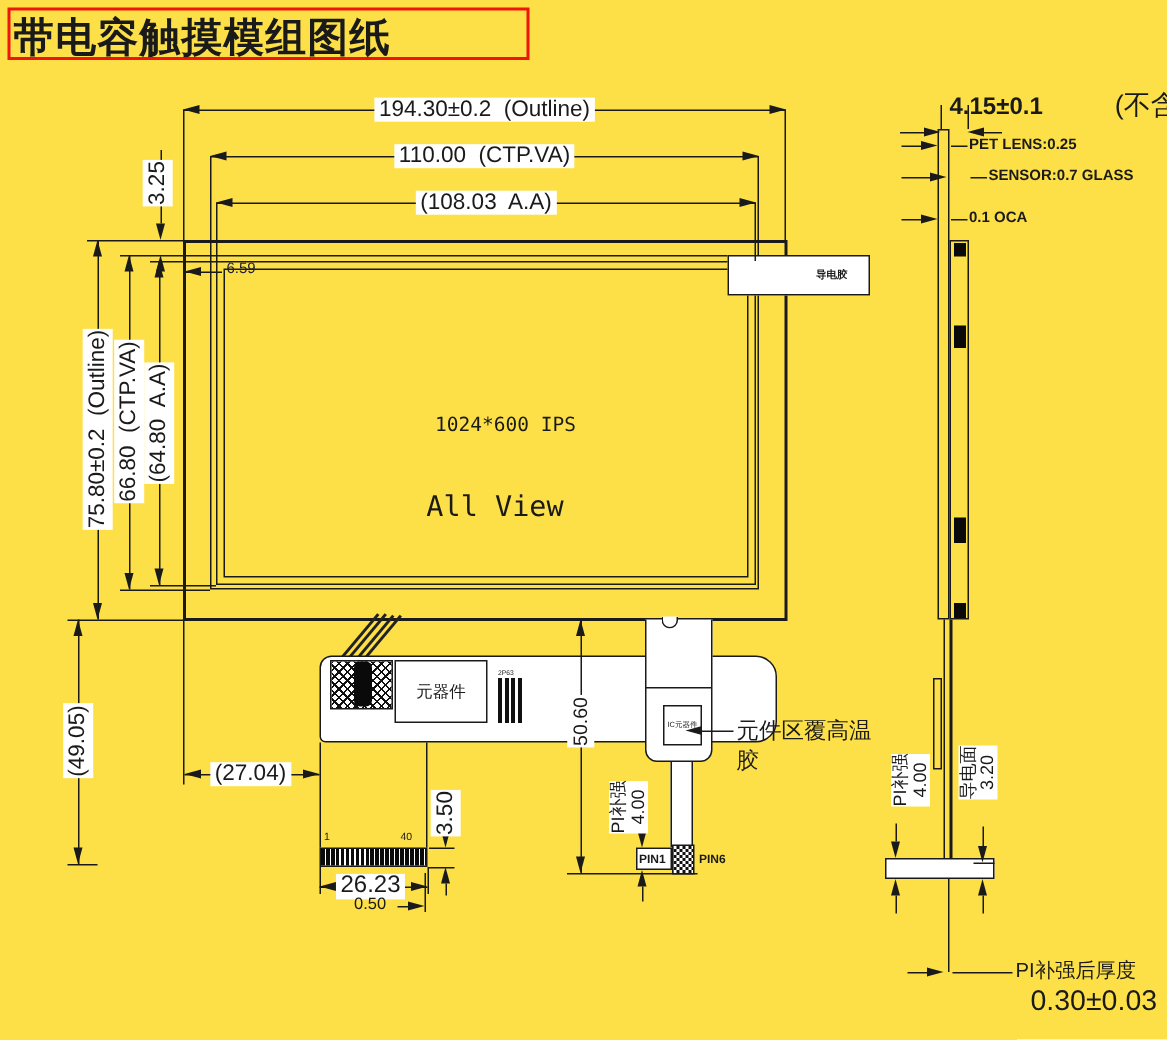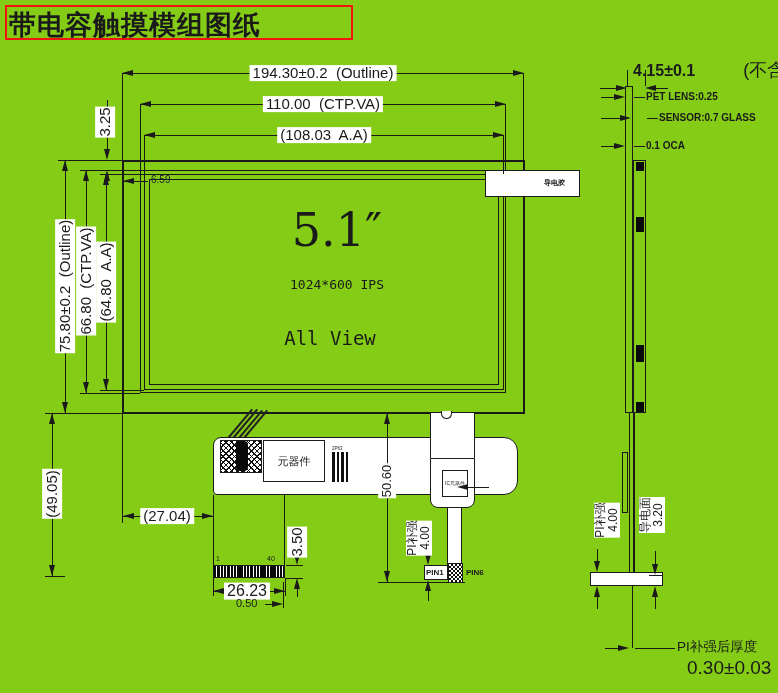--- a/index.html
+++ b/index.html
@@ -1,16 +1,16 @@
 <!DOCTYPE html>
 <html><head>
 <meta charset="utf-8">
 <style>
   html,body{margin:0;padding:0;background:#fff;}
-  #stage{position:relative;width:778px;height:693px;background:#84cc16;overflow:hidden;
+  #stage{position:relative;width:778px;height:693px;background:#fde047;overflow:hidden;
          font-family:"Liberation Sans",sans-serif;color:#1a1a1a;}
   .hl{position:absolute;background:#1a1a1a;height:1px;}
   .vl{position:absolute;background:#1a1a1a;width:1px;}
   .rect{position:absolute;border:1px solid #1a1a1a;box-sizing:border-box;background:transparent;}
   .dimtext{position:absolute;background:#fff;font-size:15px;white-space:pre;padding:0 3px;
            transform:translate(-50%,-50%);line-height:1.05;}
   .vdim{position:absolute;background:#fff;font-size:15px;white-space:pre;padding:2px 1px;
         transform:translate(-50%,-50%) rotate(-90deg);line-height:1.05;}
   .vrot2{position:absolute;transform:translate(-50%,-50%) rotate(-90deg);font-size:12px;
          white-space:nowrap;text-align:center;line-height:13px;background:#fff;}
@@ -38,21 +38,20 @@
   <div class="lbl" style="left:9px;top:7px;font-size:27px;font-weight:bold;letter-spacing:1px;">带电容触摸模组图纸</div>
 
   <div class="rect" style="left:122px;top:160px;width:403px;height:254px;border-width:2px;"></div>
   <div class="rect" style="left:140px;top:170px;width:366px;height:223px;"></div>
   <div class="rect" style="left:144px;top:174px;width:360px;height:216px;"></div>
   <div class="rect" style="left:149px;top:179px;width:350px;height:206px;"></div>
 
   <div class="rect" style="left:485px;top:170px;width:95px;height:27px;background:#fff;"></div>
   <div class="lbl" style="left:544px;top:178px;font-size:7px;font-weight:bold;">导电胶</div>
 
-  <div class="lbl serif" style="left:337px;top:230px;font-size:46px;transform:translate(-50%,-50%);">5.1″</div>
   <div class="lbl mono" style="left:337px;top:284px;font-size:13px;transform:translate(-50%,-50%);">1024*600 IPS</div>
   <div class="lbl mono" style="left:330px;top:338px;font-size:19px;transform:translate(-50%,-50%);">All View</div>
 
   <div class="vl" style="left:122px;top:73px;height:87px;"></div>
   <div class="vl" style="left:523px;top:73px;height:87px;"></div>
   <div class="hl" style="left:122px;top:73px;width:402px;"></div>
   <div class="arr aL" style="left:122px;top:69.5px;"></div>
   <div class="arr aR" style="left:513px;top:69.5px;"></div>
   <div class="dimtext" style="left:323px;top:73px;">194.30±0.2  (Outline)</div>
 
@@ -156,20 +155,24 @@
   <div class="rect" style="left:442px;top:470px;width:26px;height:27px;"></div>
   <div class="lbl" style="left:455px;top:483px;font-size:5px;transform:translate(-50%,-50%);">IC元器件</div>
   <div style="position:absolute;left:447px;top:508px;width:15px;height:57px;background:#fff;border-left:1px solid #1a1a1a;border-right:1px solid #1a1a1a;box-sizing:border-box;"></div>
   <div class="rect" style="left:424px;top:565px;width:24px;height:15px;background:#fff;"></div>
   <div class="lbl" style="left:426px;top:568px;font-size:8px;font-weight:bold;">PIN1</div>
   <div class="rect check" style="left:448px;top:563px;width:15px;height:20px;"></div>
   <div class="lbl" style="left:466px;top:568px;font-size:8px;font-weight:bold;">PIN6</div>
 
   <div class="hl" style="left:468px;top:487px;width:21px;"></div>
   <div class="arr aL" style="left:457px;top:483.5px;"></div>
+  <div class="lbl" style="left:491px;top:478px;font-size:15px;line-height:20px;">
+    <div>元件区覆高温</div>
+    <div>胶</div>
+  </div>
 
   <div class="hl" style="left:378px;top:582px;width:87px;"></div>
   <div class="vl" style="left:387px;top:413px;height:169px;"></div>
   <div class="arr aU" style="left:383.5px;top:413px;"></div>
   <div class="arr aD" style="left:383.5px;top:571px;"></div>
   <div class="vdim" style="left:387px;top:481px;font-size:13px;">50.60</div>
 
   <div class="vl" style="left:428px;top:545px;height:9px;"></div>
   <div class="arr aD" style="left:424.5px;top:554px;"></div>
   <div class="vl" style="left:428px;top:591px;height:10px;"></div>

